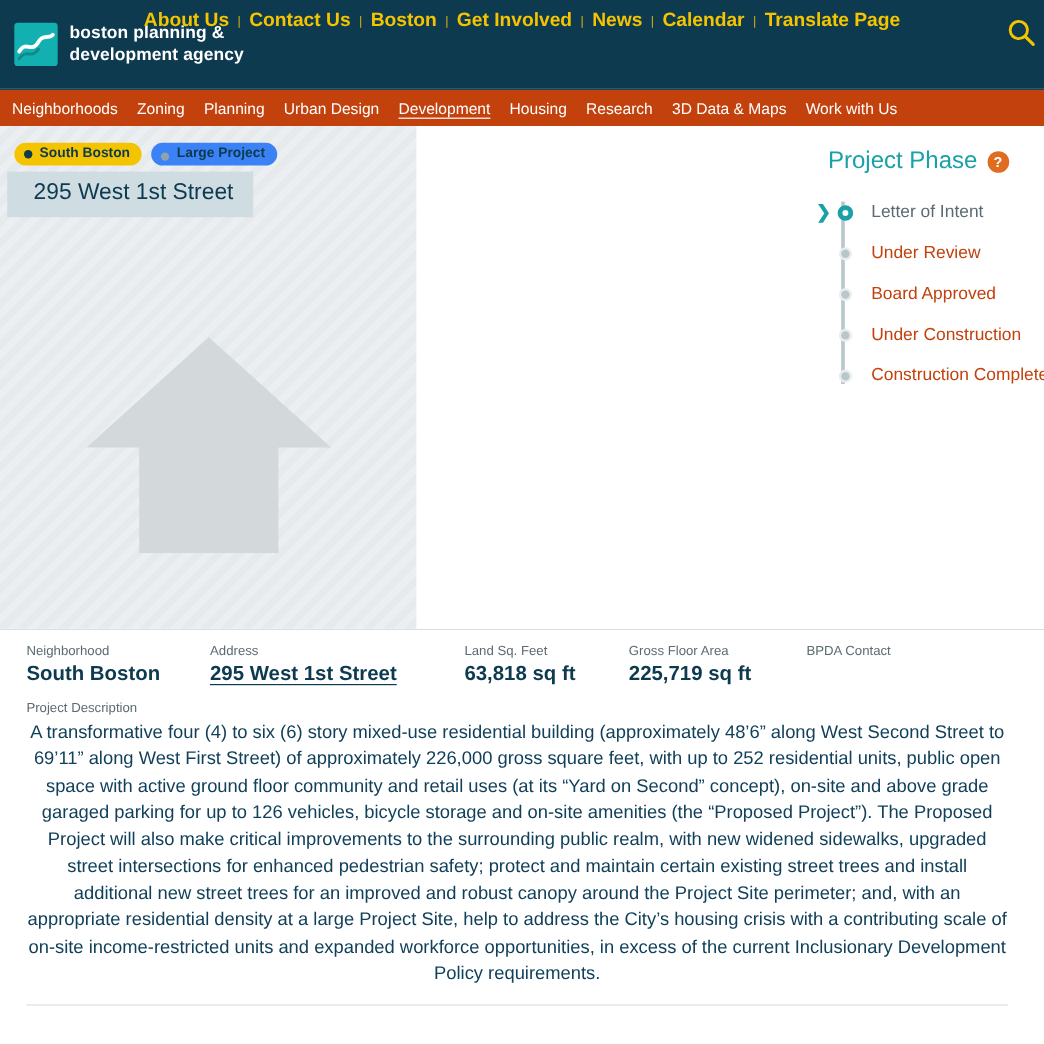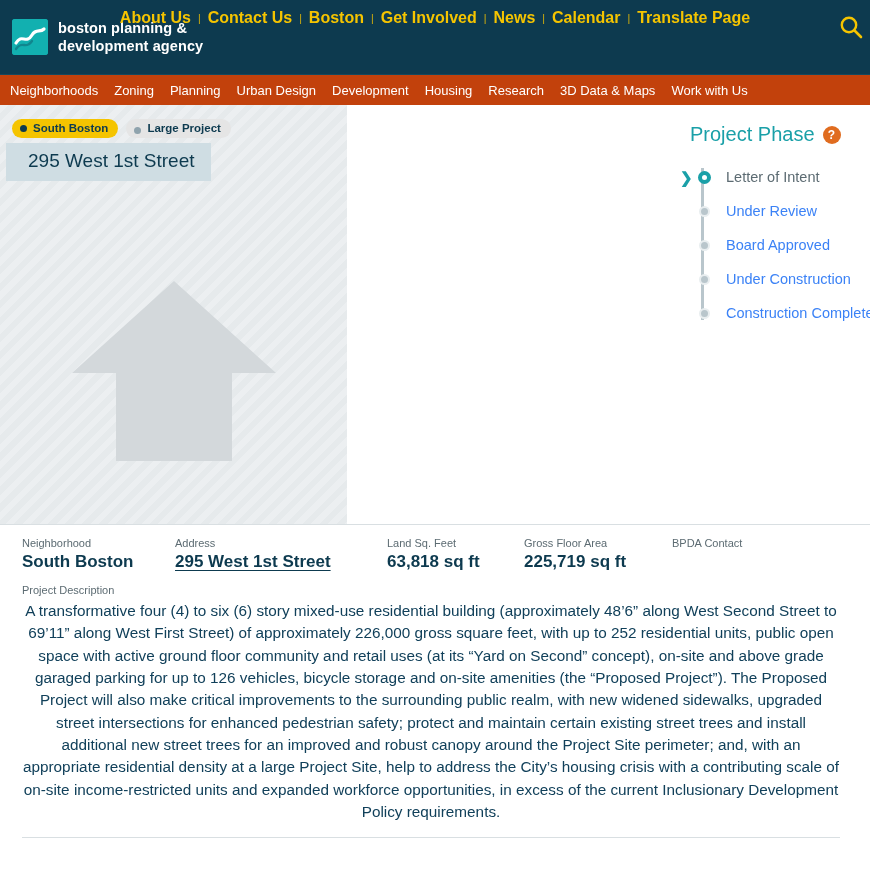--- a/index.html
+++ b/index.html
@@ -86,20 +86,21 @@
   }
   .mainnav a {
     color: #ffffff;
     font-size: 13px;
     text-decoration: none;
     padding: 0 8px;
     line-height: 31px;
     white-space: nowrap;
   }
   .mainnav a.active {
+    text-decoration: underline;
     text-underline-offset: 3px;
   }
 
   
   .hero {
     position: relative;
     height: 419px;
     background: #ffffff;
   }
   .hero-image {
@@ -132,21 +133,21 @@
     font-size: 11.5px;
     font-weight: bold;
     padding: 3px 10px 4px 8px;
     white-space: nowrap;
   }
   .badge.south {
     background: #f5c400;
     color: #0d3a4f;
   }
   .badge.large {
-    background: #e5e5e5;
+    background: #3b82f6;
     color: #0d3a4f;
     align-items: flex-end;
   }
   .badge .dot {
     width: 7px; height: 7px;
     border-radius: 50%;
     background: #0d3a4f;
     display: inline-block;
     flex: none;
   }
@@ -233,21 +234,21 @@
   .step .arrow {
     position: absolute;
     left: -12px;
     color: #1aa0a8;
     font-size: 15px;
     font-weight: bold;
     line-height: 1;
   }
   .step .lbl {
     font-size: 14.5px;
-    color: #3b82f6;
+    color: #c2410c;
     padding-left: 10px;
   }
   .step.current .lbl { color: #5c6b72; }
 
   
   .facts {
     border-top: 1px solid #d9dfe2;
     padding: 12px 0 4px 22px;
     display: flex;
     align-items: flex-start;

